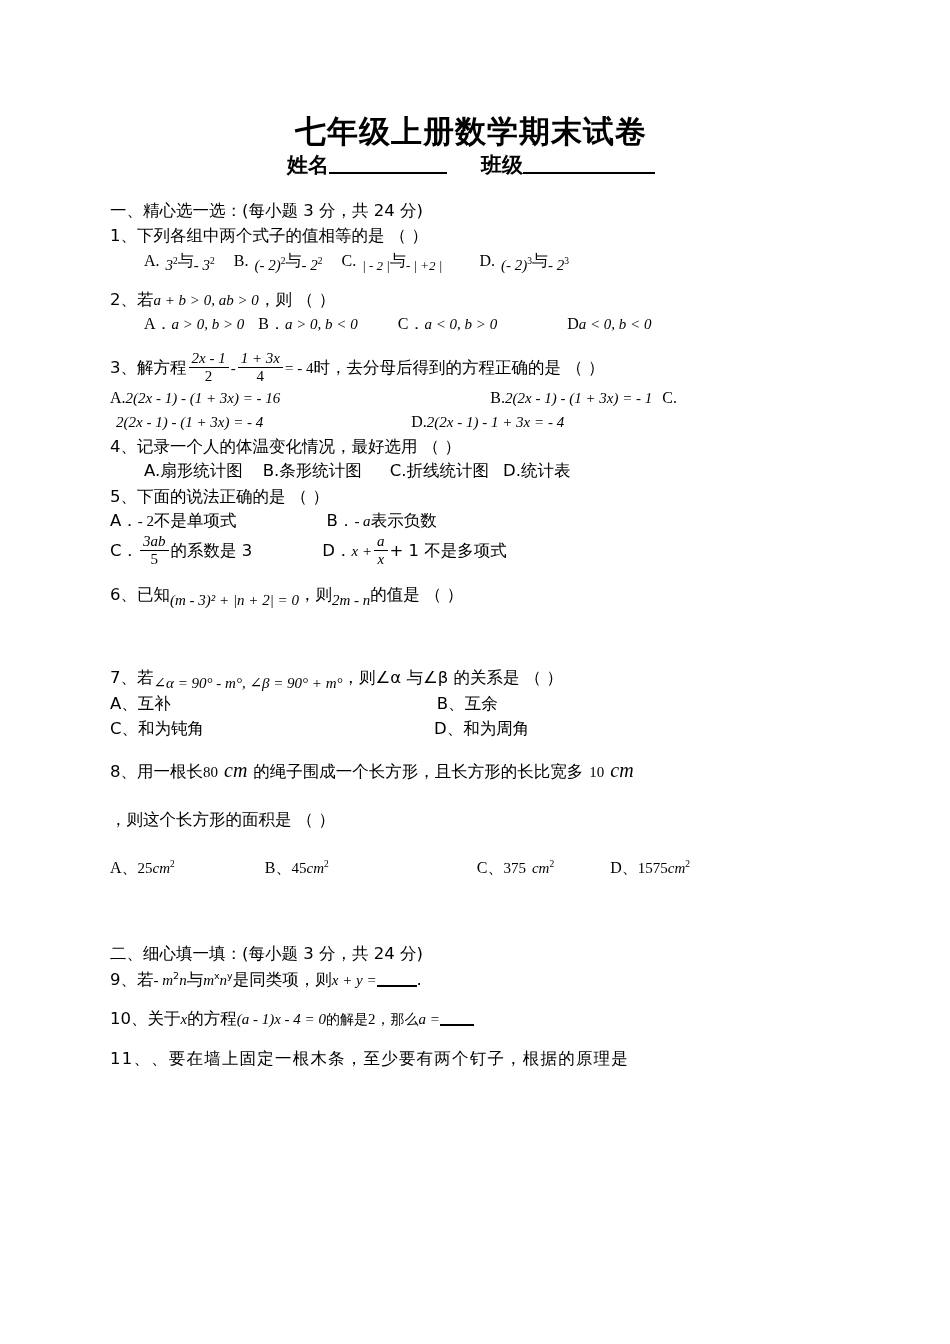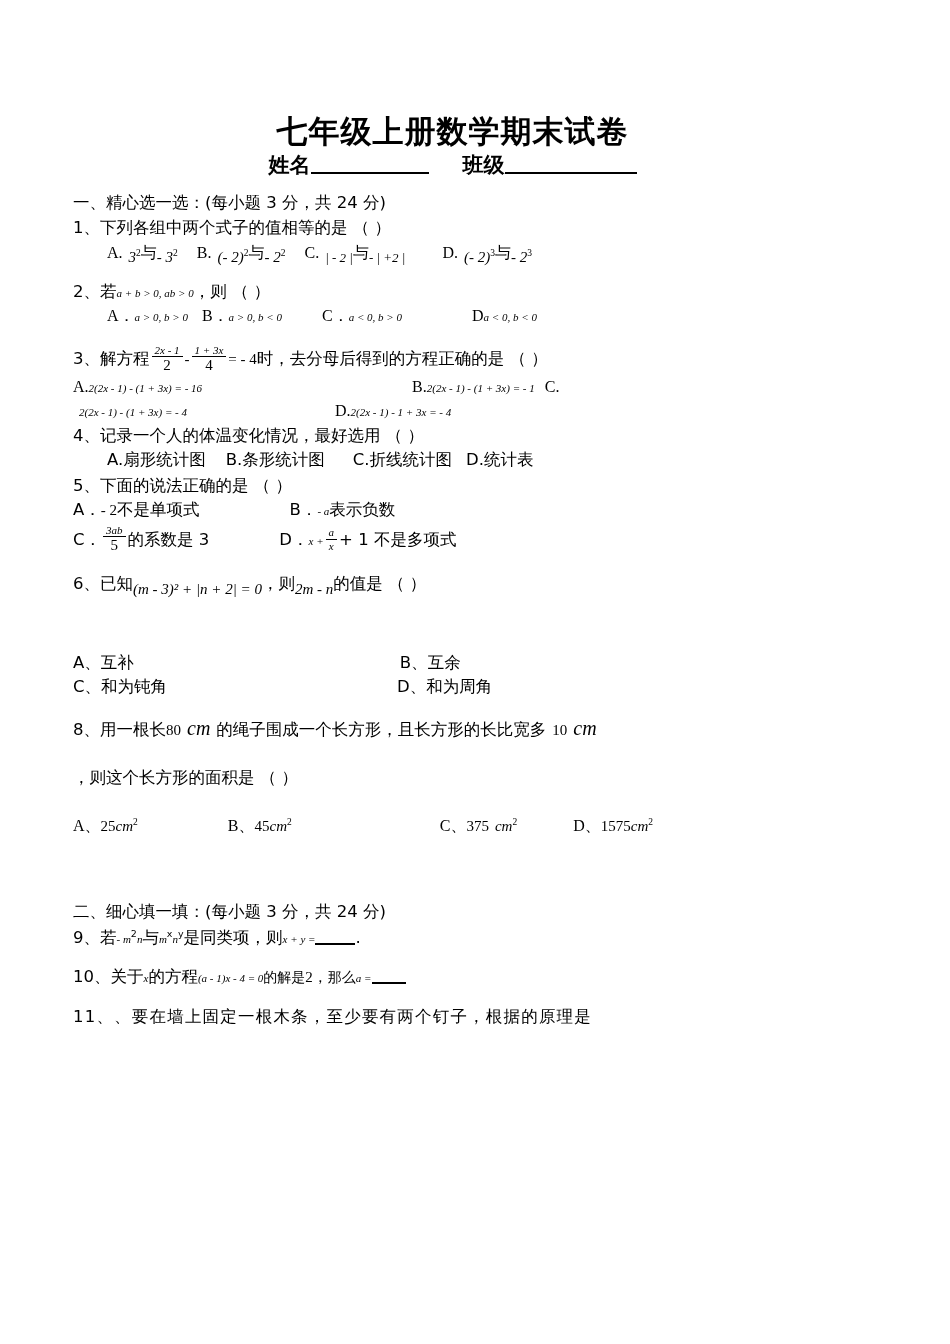--- a/index.html
+++ b/index.html
@@ -13,21 +13,21 @@
     font-family: "Liberation Serif", "DejaVu Serif", serif;
     color: #000000;
     position: relative;
     overflow: hidden;
   }
   .page {
     position: relative;
     width: 950px;
     height: 1152px;
     box-sizing: border-box;
-    padding: 0 118px 0 73px;
+    padding: 0 118px 0 110px;
   }
 
   
   .doc-title {
     margin: 0;
     padding-top: 112px;
     text-align: center;
     font-family: "DejaVu Sans", "Liberation Sans", sans-serif;
     font-weight: bold;
     font-size: 31px;
@@ -39,21 +39,21 @@
     font-family: "DejaVu Sans", "Liberation Sans", sans-serif;
     font-weight: bold;
     font-size: 21px;
     white-space: nowrap;
   }
   .idline .gap { display: inline-block; width: 34px; }
   .ul-s { border-bottom: 2px solid #000; display: inline-block; width: 118px; vertical-align: -2px; }
   .ul-m { border-bottom: 2px solid #000; display: inline-block; width: 132px; vertical-align: -2px; }
 
   
-  .body-wrap { margin-top: 12px; }
+  .body-wrap { margin-top: 20px; }
   .line {
     font-family: "DejaVu Sans", "Liberation Sans", sans-serif;
     font-size: 16.5px;
     line-height: 1.48;
     white-space: nowrap;
   }
   .sec-head { margin-top: 0; }
   .q { margin-top: 1px; }
   .opts {
     font-family: "Liberation Serif", "DejaVu Serif", serif;
@@ -70,21 +70,21 @@
   .sp40 { width: 40px; }
   .sp56 { width: 56px; }
   .sp70 { width: 70px; }
   .sp90 { width: 90px; }
   .sp120 { width: 120px; }
 
   
   .mi {
     font-family: "Liberation Serif", "DejaVu Serif", serif;
     font-style: italic;
-    font-size: 11px;
+    font-size: 15px;
   }
   .mn {
     font-family: "Liberation Serif", "DejaVu Serif", serif;
     font-style: normal;
     font-size: 15px;
   }
   .math {
     font-family: "Liberation Serif", "DejaVu Serif", serif;
     font-size: 15px;
     white-space: nowrap;
@@ -214,20 +214,23 @@
 
     <div class="gap-s"></div>
 
     <div class="line q">
       <span>6、</span><span>已知</span><span class="lower2 mi">(m - 3)² + |n + 2| = 0</span><span>，则</span><span class="lower2 mi">2m - n</span><span>的值是 （      ）</span>
     </div>
     <div class="gapblock"></div>
 
     <div class="gap-s"></div>
 
+    <div class="line q" style="line-height:1.8">
+      <span>7、</span><span>若</span><span class="lower2 mi">∠α = 90° - m°, ∠β = 90° + m°</span><span>，则∠α 与∠β 的关系是 （      ）</span>
+    </div>
     <div class="line">
       <span><span>A、</span><span>互补</span></span><span class="sp sp120"></span><span class="sp sp90"></span><span class="sp sp56"></span><span><span>B、</span><span>互余</span></span>
     </div>
     <div class="line">
       <span><span>C、</span><span>和为钝角</span></span><span class="sp sp120"></span><span class="sp sp90"></span><span class="sp sp20"></span><span><span>D、</span><span>和为周角</span></span>
     </div>
 
     <div class="gap-s"></div>
 
     <div class="line q">

